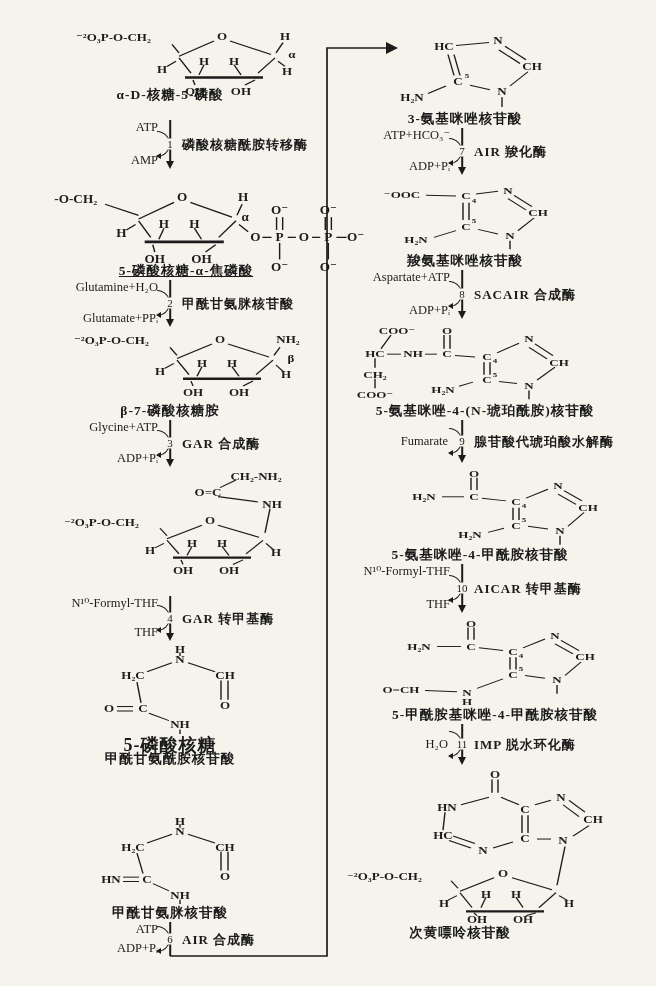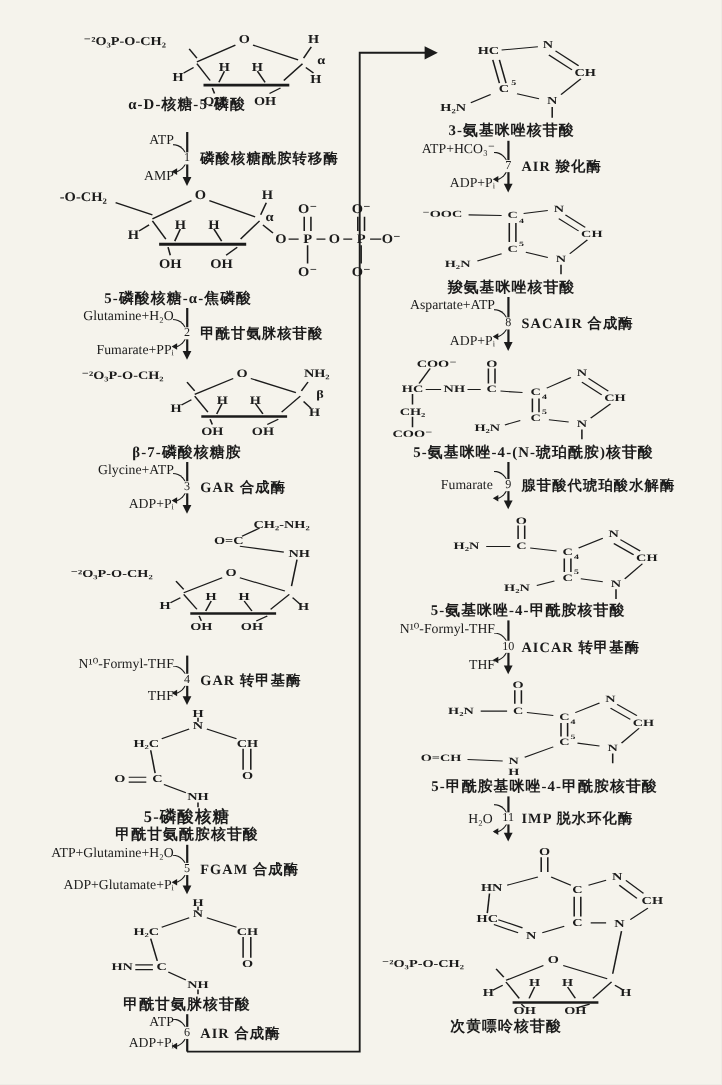--- a/index.html
+++ b/index.html
@@ -85,21 +85,21 @@
   <div class="rx" style="left:30px;top:120px;width:290px;height:48px;--cx:140px;">
     <span class="rx-in">ATP</span>
     <span class="rx-out">AMP</span>
     <span class="rx-arrow"></span>
     <span class="rx-head"></span>
     <span class="rx-curve"></span>
     <span class="rx-step">1</span>
     <span class="rx-enz">磷酸核糖酰胺转移酶</span>
   </div>
 
-  <div class="molecule" style="left:30px;top:164px;width:345px;height:92px;text-align:center;">
+  <div class="molecule" style="left:30px;top:184px;width:345px;height:92px;text-align:center;">
       <svg viewBox="0 0 340 100" preserveAspectRatio="none">
         <line x1="74" y1="22" x2="107" y2="34" stroke="#1b1b1b" stroke-width="1.4"></line>
         <line x1="107" y1="38" x2="142" y2="20" stroke="#1b1b1b" stroke-width="1.4"></line>
         <line x1="158" y1="20" x2="199" y2="36" stroke="#1b1b1b" stroke-width="1.4"></line>
         <line x1="107" y1="40" x2="119" y2="58" stroke="#1b1b1b" stroke-width="1.4"></line>
         <line x1="186" y1="58" x2="203" y2="40" stroke="#1b1b1b" stroke-width="1.4"></line>
         <line x1="113" y1="63" x2="191" y2="63" stroke="#1b1b1b" stroke-width="3"></line>
         <line x1="121" y1="66" x2="123" y2="74" stroke="#1b1b1b" stroke-width="1.4"></line>
         <line x1="183" y1="66" x2="173" y2="74" stroke="#1b1b1b" stroke-width="1.4"></line>
         <line x1="104" y1="44" x2="95" y2="50" stroke="#1b1b1b" stroke-width="1.4"></line>
@@ -130,25 +130,25 @@
         <text x="246" y="58" dominant-baseline="central" text-anchor="middle" font-size="13" font-weight="bold">P</text>
         <text x="270" y="58" dominant-baseline="central" text-anchor="middle" font-size="13" font-weight="bold">O</text>
         <text x="294" y="58" dominant-baseline="central" text-anchor="middle" font-size="13" font-weight="bold">P</text>
         <text x="321" y="58" dominant-baseline="central" text-anchor="middle" font-size="13" font-weight="bold">O⁻</text>
         <text x="246" y="28" dominant-baseline="central" text-anchor="middle" font-size="13" font-weight="bold">O⁻</text>
         <text x="294" y="28" dominant-baseline="central" text-anchor="middle" font-size="13" font-weight="bold">O⁻</text>
         <text x="246" y="90" dominant-baseline="central" text-anchor="middle" font-size="13" font-weight="bold">O⁻</text>
         <text x="294" y="90" dominant-baseline="central" text-anchor="middle" font-size="13" font-weight="bold">O⁻</text>
       </svg>
     </div>
-  <div class="cname" style="left:32px;top:264px;width:260px;">5-磷酸核糖-α-焦磷酸</div>
+  <div class="cname" style="left:56px;top:264px;width:260px;text-decoration:underline;">5-磷酸核糖-α-焦磷酸</div>
 
   <div class="rx" style="left:15px;top:280px;width:305px;height:46px;--cx:155px;">
     <span class="rx-in">Glutamine+H₂O</span>
-    <span class="rx-out">Fumarate+PPᵢ</span>
+    <span class="rx-out">Glutamate+PPᵢ</span>
     <span class="rx-arrow"></span>
     <span class="rx-head"></span>
     <span class="rx-curve"></span>
     <span class="rx-step">2</span>
     <span class="rx-enz">甲酰甘氨脒核苷酸</span>
   </div>
 
   <div class="molecule" style="left:70px;top:328px;width:250px;height:74px;">
       <svg viewBox="0 0 250 92" preserveAspectRatio="none">
         <line x1="100" y1="24" x2="107" y2="34" stroke="#1b1b1b" stroke-width="1.4"></line>
@@ -244,32 +244,23 @@
         <text x="85" y="10" dominant-baseline="central" text-anchor="middle" font-size="13" font-weight="bold">H</text>
         <text x="85" y="24" dominant-baseline="central" text-anchor="middle" font-size="13" font-weight="bold">N</text>
         <text x="38" y="46" dominant-baseline="central" text-anchor="middle" font-size="13" font-weight="bold">H₂C</text>
         <text x="130" y="46" dominant-baseline="central" text-anchor="middle" font-size="13" font-weight="bold">CH</text>
         <text x="130" y="86" dominant-baseline="central" text-anchor="middle" font-size="13" font-weight="bold">O</text>
         <text x="14" y="90" dominant-baseline="central" text-anchor="middle" font-size="13" font-weight="bold">O</text>
         <text x="48" y="90" dominant-baseline="central" text-anchor="middle" font-size="13" font-weight="bold">C</text>
         <text x="85" y="112" dominant-baseline="central" text-anchor="middle" font-size="13" font-weight="bold">NH</text>
       </svg>
     </div>
-  <div class="cname" style="left:40px;top:736px;width:260px;font-size:15px;">5-磷酸核糖</div>
+  <div class="cname" style="left:40px;top:736px;width:260px;font-size:18px;">5-磷酸核糖</div>
   <div class="cname" style="left:40px;top:752px;width:260px;">甲酰甘氨酰胺核苷酸</div>
 
-  <div class="rx" style="left:5px;top:768px;width:315px;height:44px;--cx:165px;">
-    <span class="rx-in">ATP+Glutamine+H₂O</span>
-    <span class="rx-out">ADP+Glutamate+Pᵢ</span>
-    <span class="rx-arrow"></span>
-    <span class="rx-head"></span>
-    <span class="rx-curve"></span>
-    <span class="rx-step">5</span>
-    <span class="rx-enz">FGAM 合成酶</span>
-  </div>
 
   <div class="molecule" style="left:95px;top:814px;width:170px;height:90px;">
       <svg viewBox="0 0 170 124" preserveAspectRatio="none">
         <line x1="85" y1="14" x2="85" y2="19" stroke="#1b1b1b" stroke-width="1.4"></line>
         <line x1="77" y1="28" x2="52" y2="40" stroke="#1b1b1b" stroke-width="1.4"></line>
         <line x1="93" y1="28" x2="120" y2="40" stroke="#1b1b1b" stroke-width="1.4"></line>
         <line x1="126" y1="52" x2="126" y2="78" stroke="#1b1b1b" stroke-width="1.4"></line>
         <line x1="133" y1="52" x2="133" y2="78" stroke="#1b1b1b" stroke-width="1.4"></line>
         <line x1="42" y1="54" x2="48" y2="82" stroke="#1b1b1b" stroke-width="1.4"></line>
         <line x1="28" y1="87" x2="44" y2="87" stroke="#1b1b1b" stroke-width="1.4"></line>

